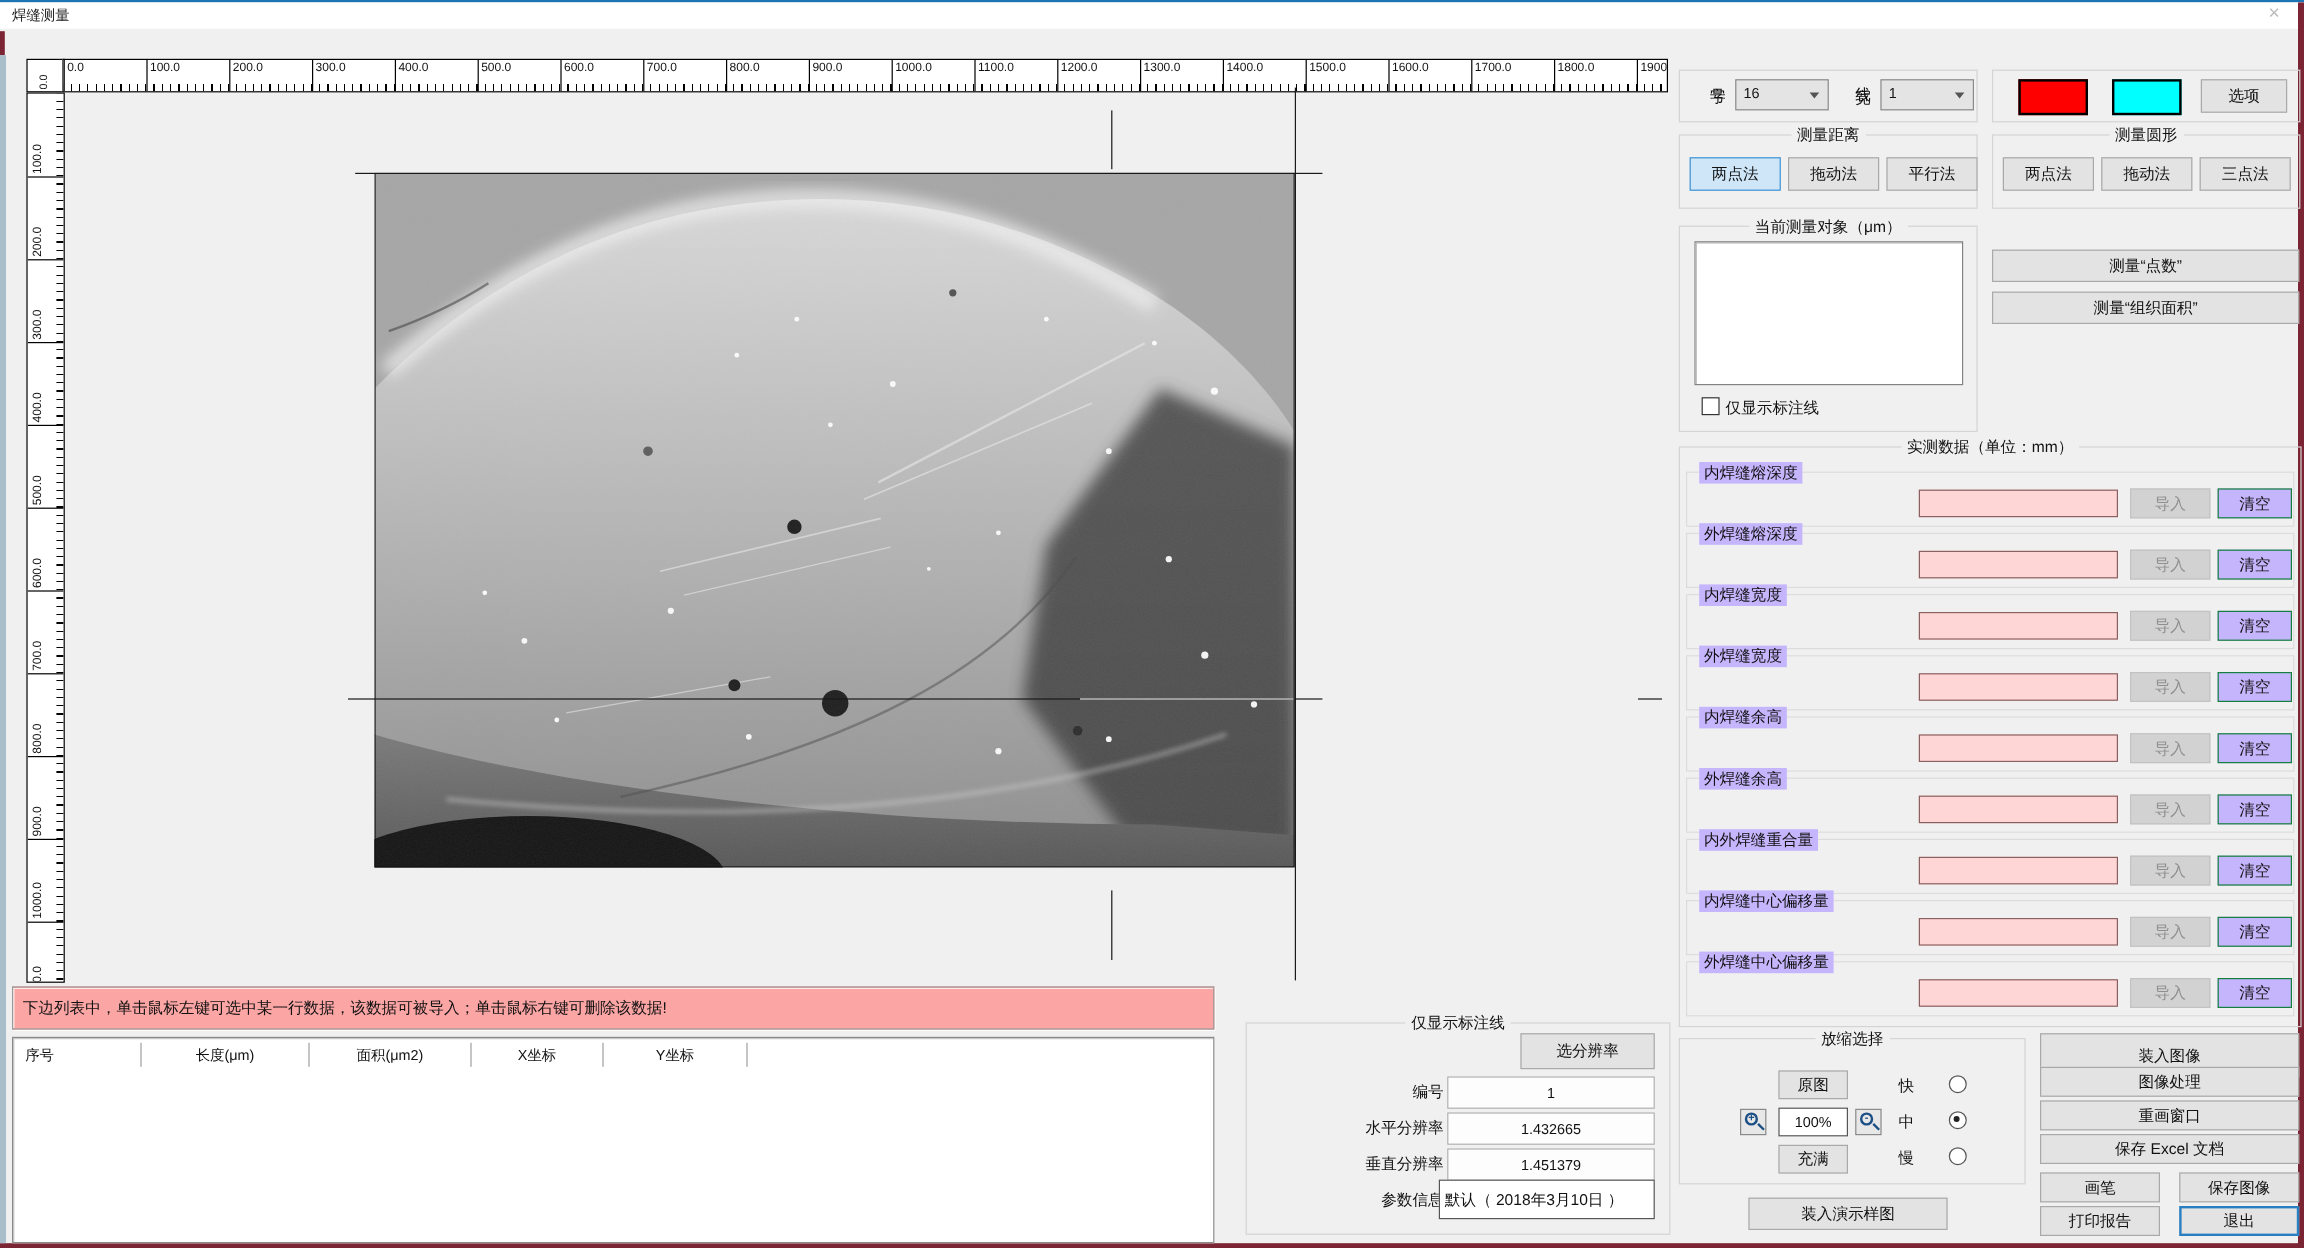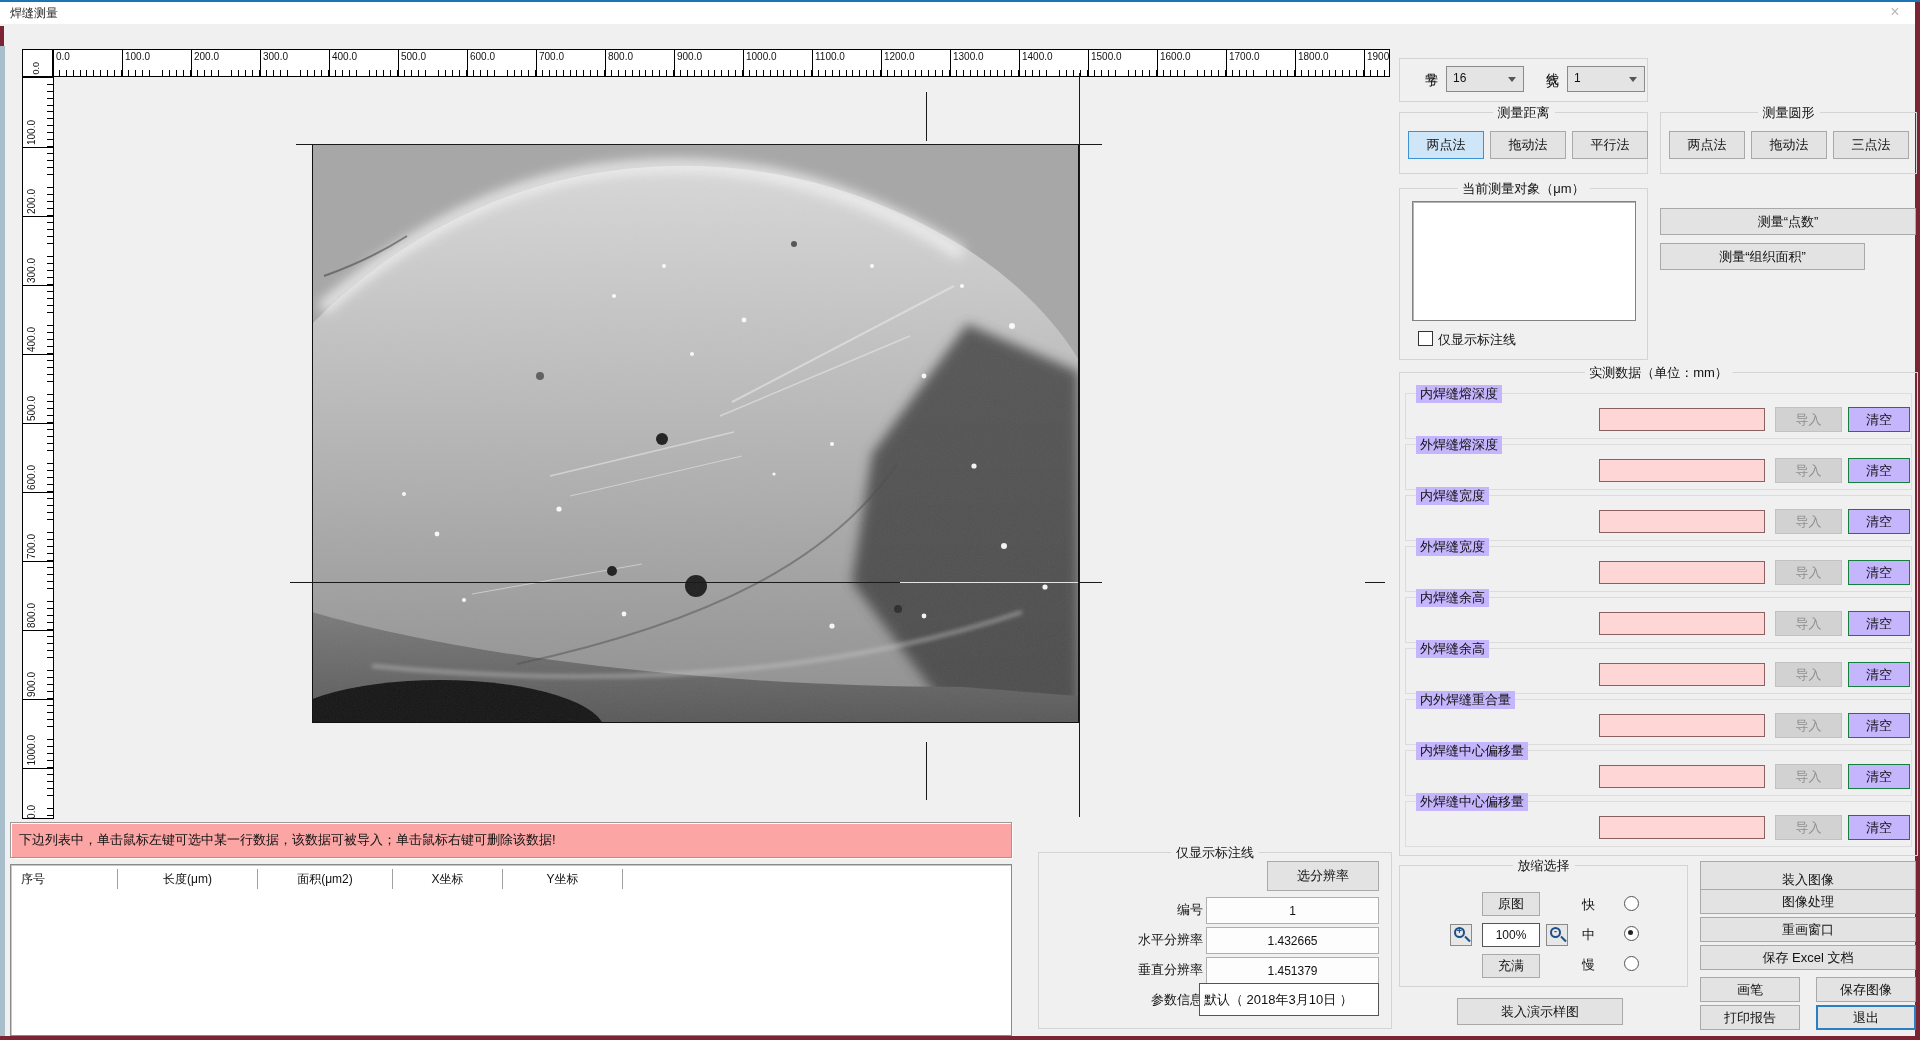--- a/index.html
+++ b/index.html
@@ -251,20 +251,25 @@
     <div class="combo" style="left:46px;top:7px;width:78px;height:26px;">
       <span class="val">16</span>
         <span class="arrow"></span>
     </div>
     <span class="vlabel" style="left:143px;top:3px;">线宽</span>
     <div class="combo" style="left:167px;top:7px;width:78px;height:26px;">
       <span class="val">1</span>
         <span class="arrow"></span>
     </div>
   </div>
+  <div class="group" style="left:1660px;top:58px;width:255px;height:42px;">
+    <div class="swatch" id="swatch1" style="left: 21px; top: 7px; width: 54px; height: 26px; background: rgb(255, 0, 0);"></div>
+    <div class="swatch" id="swatch2" style="left: 99px; top: 7px; width: 54px; height: 26px; background: rgb(0, 255, 255);"></div>
+    <div class="btn" style="left:173px;top:7px;width:72px;height:28px;">选项</div>
+  </div>
 
   <div class="group" style="left:1399px;top:112px;width:247px;height:60px;">
     <span class="glabel center">测量距离</span>
     <div id="distance-buttons">
         <div class="btn active" style="left: 8px; top: 18px; width: 76px; height: 28px;">两点法</div>
         <div class="btn" style="left: 90px; top: 18px; width: 76px; height: 28px;">拖动法</div>
         <div class="btn" style="left: 172px; top: 18px; width: 76px; height: 28px;">平行法</div>
       </div>
   </div>
   <div class="group" style="left:1660px;top:112px;width:255px;height:60px;">
@@ -276,21 +281,21 @@
       </div>
   </div>
 
   <div class="group" style="left:1399px;top:188px;width:247px;height:170px;">
     <span class="glabel center">当前测量对象（μm）</span>
     <div class="abs sunken" style="left:12px;top:12px;width:222px;height:118px;"></div>
     <div class="checkbox" style="left:18px;top:142px;"></div>
     <span class="abs" style="left:38px;top:142px;font-size:13px;">仅显示标注线</span>
   </div>
   <div class="btn" style="left:1660px;top:208px;width:256px;height:27px;">测量“点数”</div>
-  <div class="btn" style="left:1660px;top:243px;width:205px;height:27px;">测量“组织面积”</div>
+  <div class="btn" style="left:1660px;top:243px;width:256px;height:27px;">测量“组织面积”</div>
 
   <div class="group" style="left:1399px;top:372px;width:517px;height:482px;">
     <span class="glabel center">实测数据（单位：mm）</span>
     <div id="measured-rows">
         <div class="mrow" style="top: 20px; width: 505px; height: 44px; left: 5px;">
           <div class="rlabel">内焊缝熔深度</div>
           <div class="pinkfield" style="left: 193px; top: 14px; width: 166px; height: 23px;"></div>
           <div class="btn disabled" style="left: 369px; top: 13px; width: 67px; height: 25px;">导入</div>
           <div class="btn white" style="left: 442px; top: 13px; width: 62px; height: 25px;">清空</div>
         </div>

